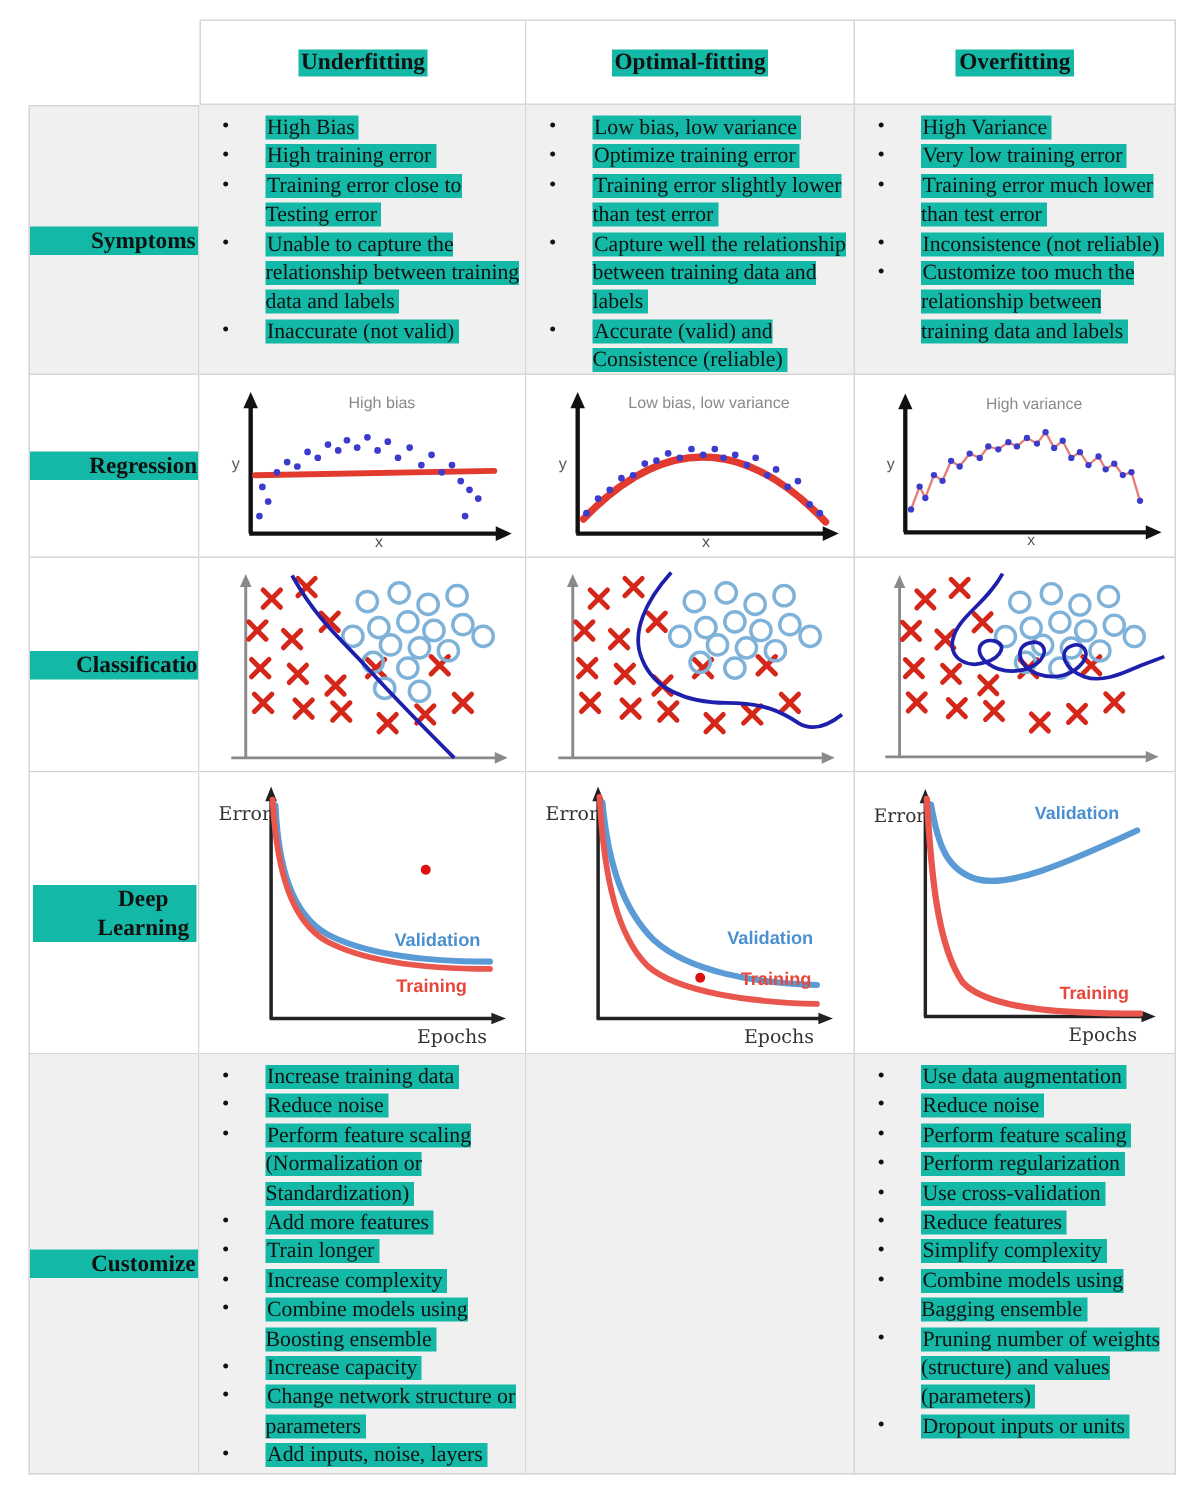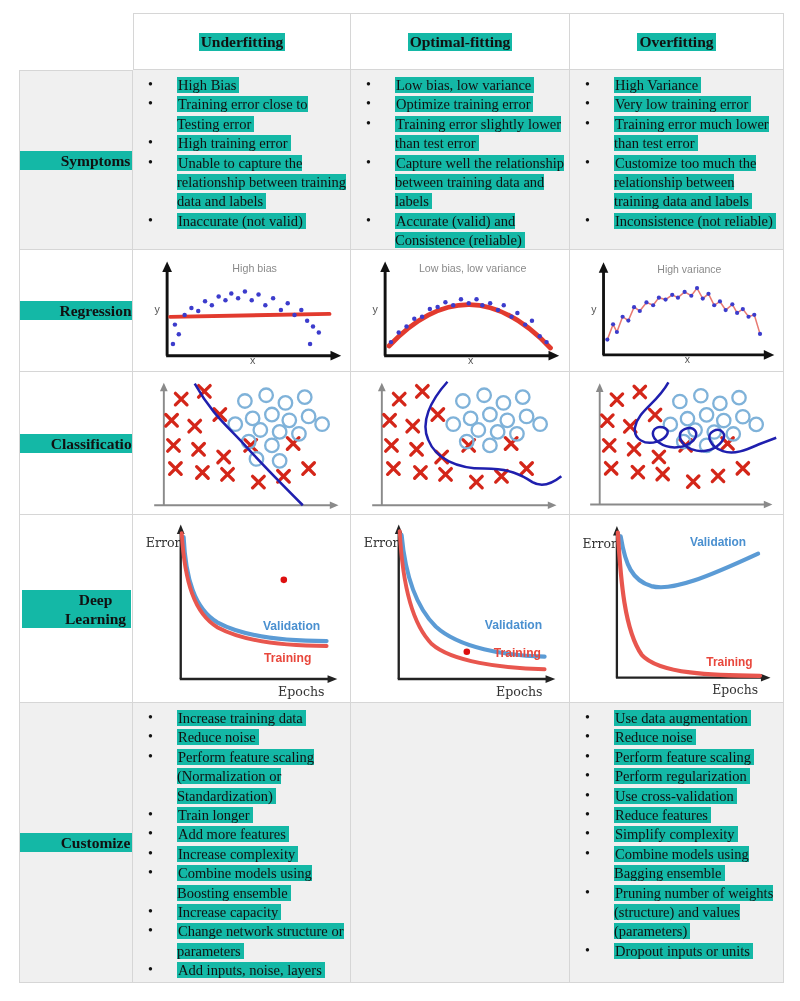--- a/index.html
+++ b/index.html
@@ -47,42 +47,42 @@
   <div class="cell head btop">
       <span class="hl">Overfitting</span>
     </div>
 
   <div class="cell rowlabel shaded btop bleft">
       <span class="hl">Symptoms</span>
     </div>
   <div class="cell shaded">
     <ul class="bullets">
         <li><span class="hl">High Bias</span></li>
+        <li><span class="hl">High training error</span></li>
         <li><span class="hl">Training error close to Testing error</span></li>
-        <li><span class="hl">High training error</span></li>
         <li><span class="hl">Unable to capture the relationship between training data and labels</span></li>
         <li><span class="hl">Inaccurate (not valid)</span></li>
       </ul>
   </div>
   <div class="cell shaded">
     <ul class="bullets">
         <li><span class="hl">Low bias, low variance</span></li>
         <li><span class="hl">Optimize training error</span></li>
         <li><span class="hl">Training error slightly lower than test error</span></li>
         <li><span class="hl">Capture well the relationship between training data and labels</span></li>
         <li><span class="hl">Accurate (valid) and Consistence (reliable)</span></li>
       </ul>
   </div>
   <div class="cell shaded">
     <ul class="bullets">
         <li><span class="hl">High Variance</span></li>
         <li><span class="hl">Very low training error</span></li>
         <li><span class="hl">Training error much lower than test error</span></li>
+        <li><span class="hl">Inconsistence (not reliable)</span></li>
         <li><span class="hl">Customize too much the relationship between training data and labels</span></li>
-        <li><span class="hl">Inconsistence (not reliable)</span></li>
       </ul>
   </div>
 
   <div class="cell rowlabel bleft">
       <span class="hl">Regression</span>
     </div>
 
   <div class="cell plotcell">
     <svg width="212" height="112" viewBox="0 0 218 112">
       <text class="svg-title" x="122" y="16" text-anchor="middle">High bias</text>
@@ -395,22 +395,22 @@
   </div>
 
   <div class="cell rowlabel shaded bleft">
       <span class="hl">Customize</span>
     </div>
   <div class="cell shaded">
     <ul class="bullets">
         <li><span class="hl">Increase training data</span></li>
         <li><span class="hl">Reduce noise</span></li>
         <li><span class="hl">Perform feature scaling (Normalization or Standardization)</span></li>
+        <li><span class="hl">Add more features</span></li>
         <li><span class="hl">Train longer</span></li>
-        <li><span class="hl">Add more features</span></li>
         <li><span class="hl">Increase complexity</span></li>
         <li><span class="hl">Combine models using Boosting ensemble</span></li>
         <li><span class="hl">Increase capacity</span></li>
         <li><span class="hl">Change network structure or parameters</span></li>
         <li><span class="hl">Add inputs, noise, layers</span></li>
       </ul>
   </div>
   <div class="cell shaded">
     <ul class="bullets"></ul>
   </div>

